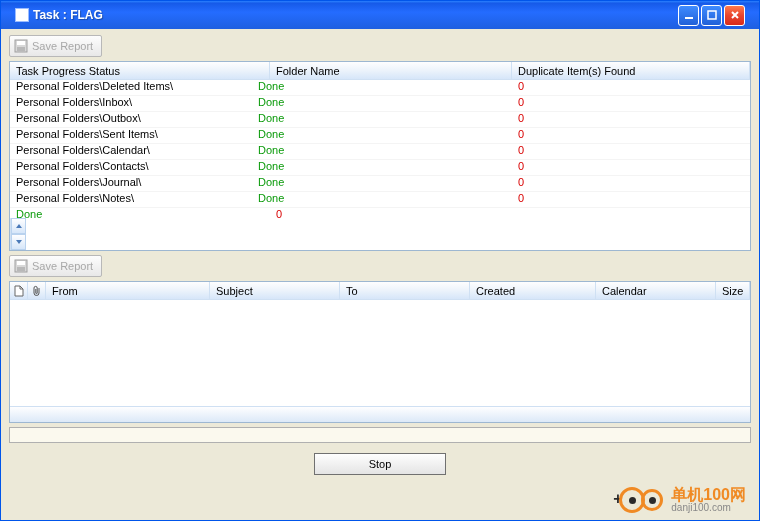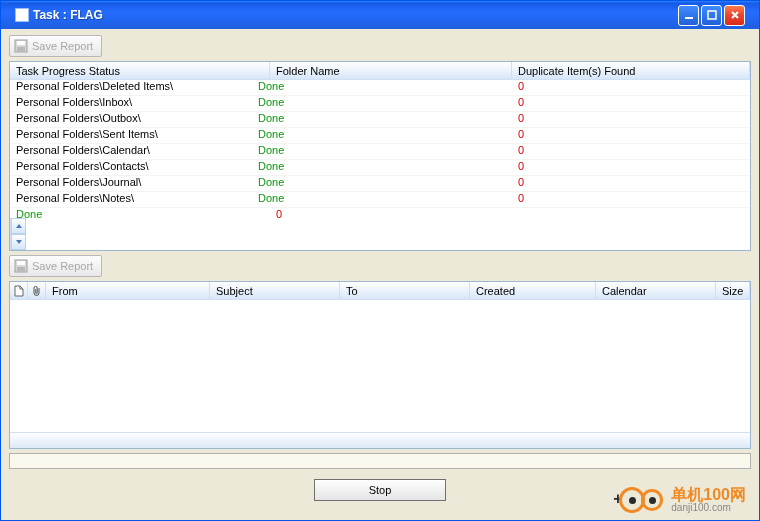--- a/index.html
+++ b/index.html
@@ -12,21 +12,21 @@
 .win-btn { width: 21px; height: 21px; border-radius: 3px; border: 1px solid #fff; display: flex; align-items: center; justify-content: center; cursor: pointer; }
 .win-min, .win-max { background: linear-gradient(to bottom, #3f8cff 0%, #2060d8 100%); }
 .win-close { background: linear-gradient(to bottom, #ff7a4a 0%, #e8452f 50%, #d82a1a 100%); }
 .win-btn svg { width: 12px; height: 12px; }
 .client { flex: 1; display: flex; flex-direction: column; padding: 6px 8px 12px 8px; gap: 4px; }
 .toolbar-row { display: flex; }
 .btn-save { height: 22px; padding: 0 8px 0 4px; border: 1px solid #b8b8b8; background: linear-gradient(to bottom, #fdfdfd, #e8e8e8); color: #a8a8a8; display: flex; align-items: center; gap: 4px; font-size: 11px; cursor: pointer; border-radius: 2px; }
 .btn-save .save-icon { width: 14px; height: 14px; display: inline-block; }
 .panel { border: 1px solid #9db7d1; background: #fff; display: flex; flex-direction: column; }
 .panel-top { height: 190px; display: flex; position: relative; }
-.panel-bottom { height: 168px; display: flex; flex-direction: column; }
+.panel-bottom { height: 142px; display: flex; flex-direction: column; }
 .table-wrap { flex: 1; overflow: hidden; }
 .headers { display: flex; height: 18px; background: linear-gradient(to bottom, #fefeff 0%, #ecf3fb 50%, #d6e6f9 100%); border-bottom: 1px solid #cfe0f3; }
 .hcol { border-right: 1px solid #cfe0f3; padding: 2px 6px; display: flex; align-items: center; white-space: nowrap; overflow: hidden; color: #000; }
 .rows { overflow-y: auto; }
 .row { display: flex; height: 16px; align-items: flex-start; border-bottom: 1px solid #f4f4f4; }
 .row:nth-child(odd){ background: #fff; }
 .cell { padding: 0 6px; white-space: nowrap; overflow: hidden; }
 .c-folder { width: 242px; color: #000; }
 .c-status { width: 260px; color: #0a9a0a; }
 .c-dups { flex: 1; color: #d80000; }

